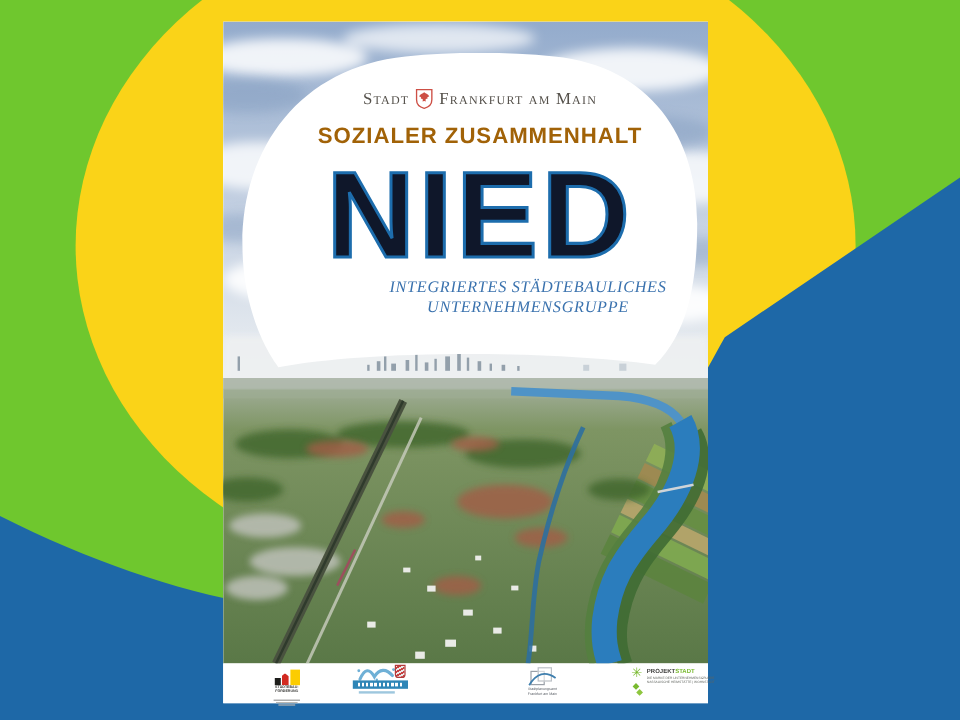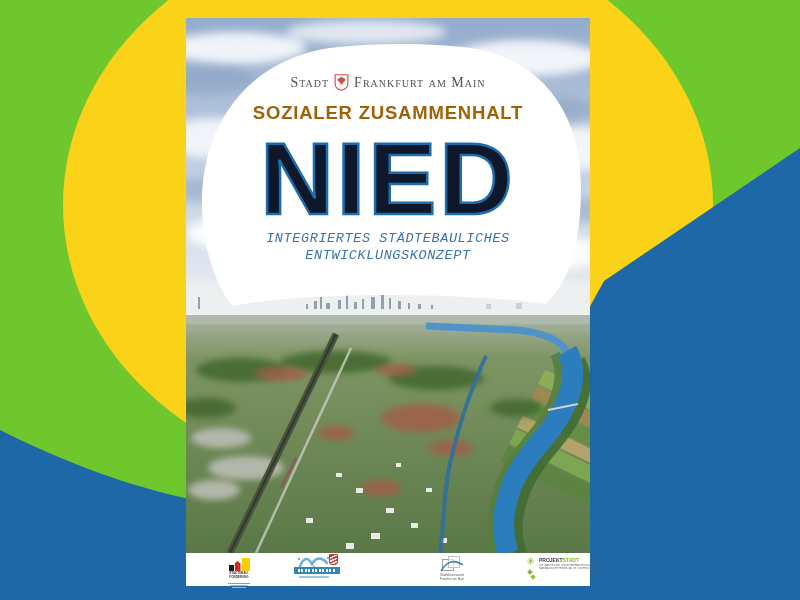--- a/index.html
+++ b/index.html
@@ -1,25 +1,25 @@
 <!DOCTYPE html>
 <html><head>
 <meta charset="utf-8">
 <style>
   html,body{margin:0;padding:0;background:#fff;}
   .stage{position:relative;width:800px;height:600px;overflow:hidden;background:#6fc72e;font-family:"Liberation Sans",sans-serif;}
   .bg{position:absolute;left:0;top:0;}
   .cover{position:absolute;left:186px;top:18px;width:404px;height:568px;background:#fff;}
   .photo{position:absolute;left:0;top:0;}
-  .txt{position:absolute;left:0;width:100%;text-align:center;}
+  .txt{position:absolute;left:0;width:100%;text-align:center;padding-left:12px;}
   .publisher{top:56px;font-family:"Liberation Serif",serif;font-variant:small-caps;font-size:14px;letter-spacing:1px;color:#55514b;}
   .publisher .crest{display:inline-block;vertical-align:-4px;margin:0 5px;}
   .kicker{top:84px;font-size:18.5px;font-weight:800;letter-spacing:.8px;color:#a16207;}
   .bigtitle{top:118px;font-size:102px;line-height:86px;font-weight:700;letter-spacing:3px;color:#0f172a;-webkit-text-stroke:2.5px #1d6dad;}
-  .subtitle{top:212px;font-family:Liberation Mono, monospace;font-style:italic;font-weight:500;font-size:13.5px;line-height:17px;letter-spacing:.6px;color:#3a72ae;}
+  .subtitle{top:212px;font-family:Liberation Serif, serif;font-style:italic;font-weight:500;font-size:13.5px;line-height:17px;letter-spacing:.6px;color:#3a72ae;margin-left:40px;}
   .logobar{position:absolute;left:0;bottom:0;width:404px;height:33px;background:#fff;}
   .lg{position:absolute;top:0;height:33px;}
   .t6{font-size:6px;transform:scale(.5);transform-origin:center top;white-space:nowrap;display:block;line-height:7px;}
   .t6l{font-size:6px;transform:scale(.45);transform-origin:left top;white-space:nowrap;display:block;line-height:7px;}
   
   .g1{left:28px;width:50px;text-align:center;}
   .houses{display:flex;align-items:flex-end;justify-content:center;gap:1px;height:15px;padding-top:3px;}
   .h-black{width:5px;height:6px;background:#1d1d1b;}
   .h-red{width:6px;height:10px;background:#d22a20;clip-path:polygon(0 25%,50% 0,100% 25%,100% 100%,0 100%);}
   .h-yellow{width:8px;height:13px;background:#fccc00;}
@@ -186,21 +186,21 @@
       <span>Stadt</span><svg class="crest" width="15" height="17" viewBox="0 0 20 24">
           <path d="M1,1 H19 V13 C19,19 14,22 10,23 C6,22 1,19 1,13 Z" fill="#fff" stroke="#cd4f45" stroke-width="1.6"></path>
           <path fill="#cd4f45" d="M10,4 C8,6 5,6 4,9 C6,9 7,10 6,12 C8,11 9,12 8,15 C9,14 11,14 12,15 C11,12 12,11 14,12 C13,10 14,9 16,9 C15,6 12,6 10,4 Z"></path>
         </svg><span>Frankfurt am Main</span>
     </div>
 
     <div class="txt kicker">SOZIALER ZUSAMMENHALT</div>
     <div class="txt bigtitle">NIED</div>
     <div class="txt subtitle">
       <div>INTEGRIERTES STÄDTEBAULICHES</div>
-      <div>ENTWICKLUNGSKONZEPT</div>
+      <div>UNTERNEHMENSGRUPPE</div>
     </div>
 
     <div class="logobar">
 
       <div class="lg g1">
         <div class="houses">
           <span class="h-black"></span>
             <span class="h-red"></span>
             <span class="h-yellow"></span>
         </div>

